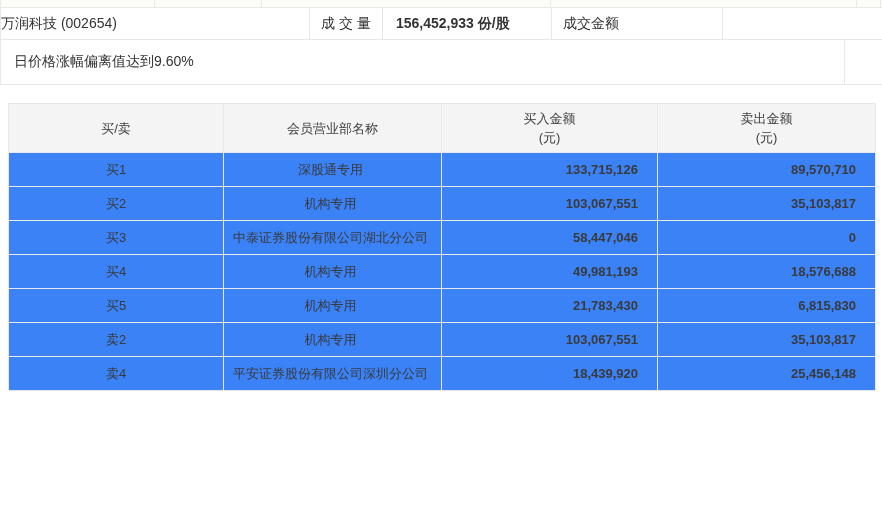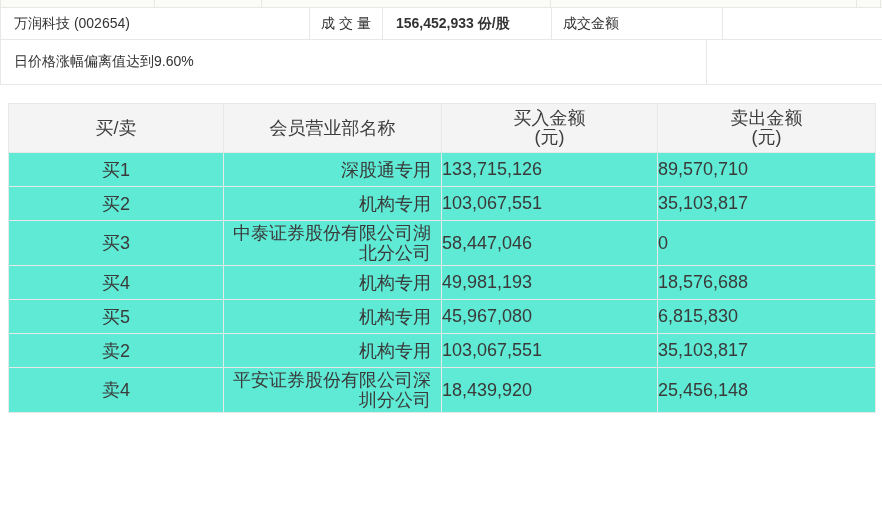--- a/index.html
+++ b/index.html
@@ -14,43 +14,43 @@
   .sum { position:absolute; top:0; left:0; width:882px; font-size:14px; }
   .sum-row { display:flex; border-bottom:1px solid #e8e8e6; }
   .sum-cell { display:flex; align-items:center; border-right:1px solid #e8e8e6; overflow:hidden; white-space:nowrap; }
   .first { border-left:1px solid #e8e8e6; }
 
   .sliver { height:8px; background:#fbfbf8; }
   .sliver .sum-cell { height:100%; }
   .sv1{width:155px;} .sv2{width:107px;} .sv3{width:289px;} .sv4{width:306px;} .sv5{width:24px;}
 
   .r1 { height:32px; background:#fff; }
-  .c1{width:310px; padding-left:13px;}
+  .c1{width:310px; }
   .c2{width:73px; justify-content:center;}
   .c3{width:169px; padding-left:13px;font-weight:bold;}
   .c4{width:171px; padding-left:11px;}
   .c5{width:158px; padding-left:10px;}
 
   .r2 { height:45px; background:#fff; }
-  .cfull{width:707px; padding-left:13px;}
+  .cfull{width:845px; padding-left:13px;}
 
   
   .broker-wrap { position:absolute; top:103px; left:8px; }
-  table { border-collapse:collapse; table-layout:fixed; width:867px; font-size:18px; color:#3a3a3a; }
+  table { border-collapse:collapse; table-layout:fixed; width:867px; font-size:13px; color:#3a3a3a; }
   th, td { border:1px solid #e8e8e8; }
   thead th {
     background:#f4f4f4; height:49px; padding:0;
     font-weight:normal; text-align:center; vertical-align:middle;
     line-height:19px; color:#3d3d3d;
   }
   tbody tr { height:34px; }
-  td { padding:2px 0; vertical-align:middle; background:#5eead4; }
+  td { padding:2px 0; vertical-align:middle; background:#3b82f6; }
   td.side { text-align:center; }
-  td.bname { text-align:right; padding-left:6px; padding-right:10px; line-height:20px; }
-  td.num { text-align:left; padding-right:0; }
+  td.bname { text-align:center; padding-left:6px; padding-right:10px; line-height:20px; }
+  td.num { text-align:right; padding-right:19px;font-weight:bold; }
   .unit:empty { display:none; }
 </style>
 </head>
 <body>
 
 <div class="sum">
   <div class="sum-row sliver">
     <div class="sum-cell first sv1"></div>
     <div class="sum-cell sv2"></div>
     <div class="sum-cell sv3"></div>
@@ -115,21 +115,21 @@
       </tr>
       <tr>
         <td class="side">买4</td>
         <td class="bname">机构专用</td>
         <td class="num">49,981,193</td>
         <td class="num">18,576,688</td>
       </tr>
       <tr>
         <td class="side">买5</td>
         <td class="bname">机构专用</td>
-        <td class="num">45,967,080</td>
+        <td class="num">21,783,430</td>
         <td class="num">6,815,830</td>
       </tr>
       <tr>
         <td class="side">卖2</td>
         <td class="bname">机构专用</td>
         <td class="num">103,067,551</td>
         <td class="num">35,103,817</td>
       </tr>
       <tr>
         <td class="side">卖4</td>

